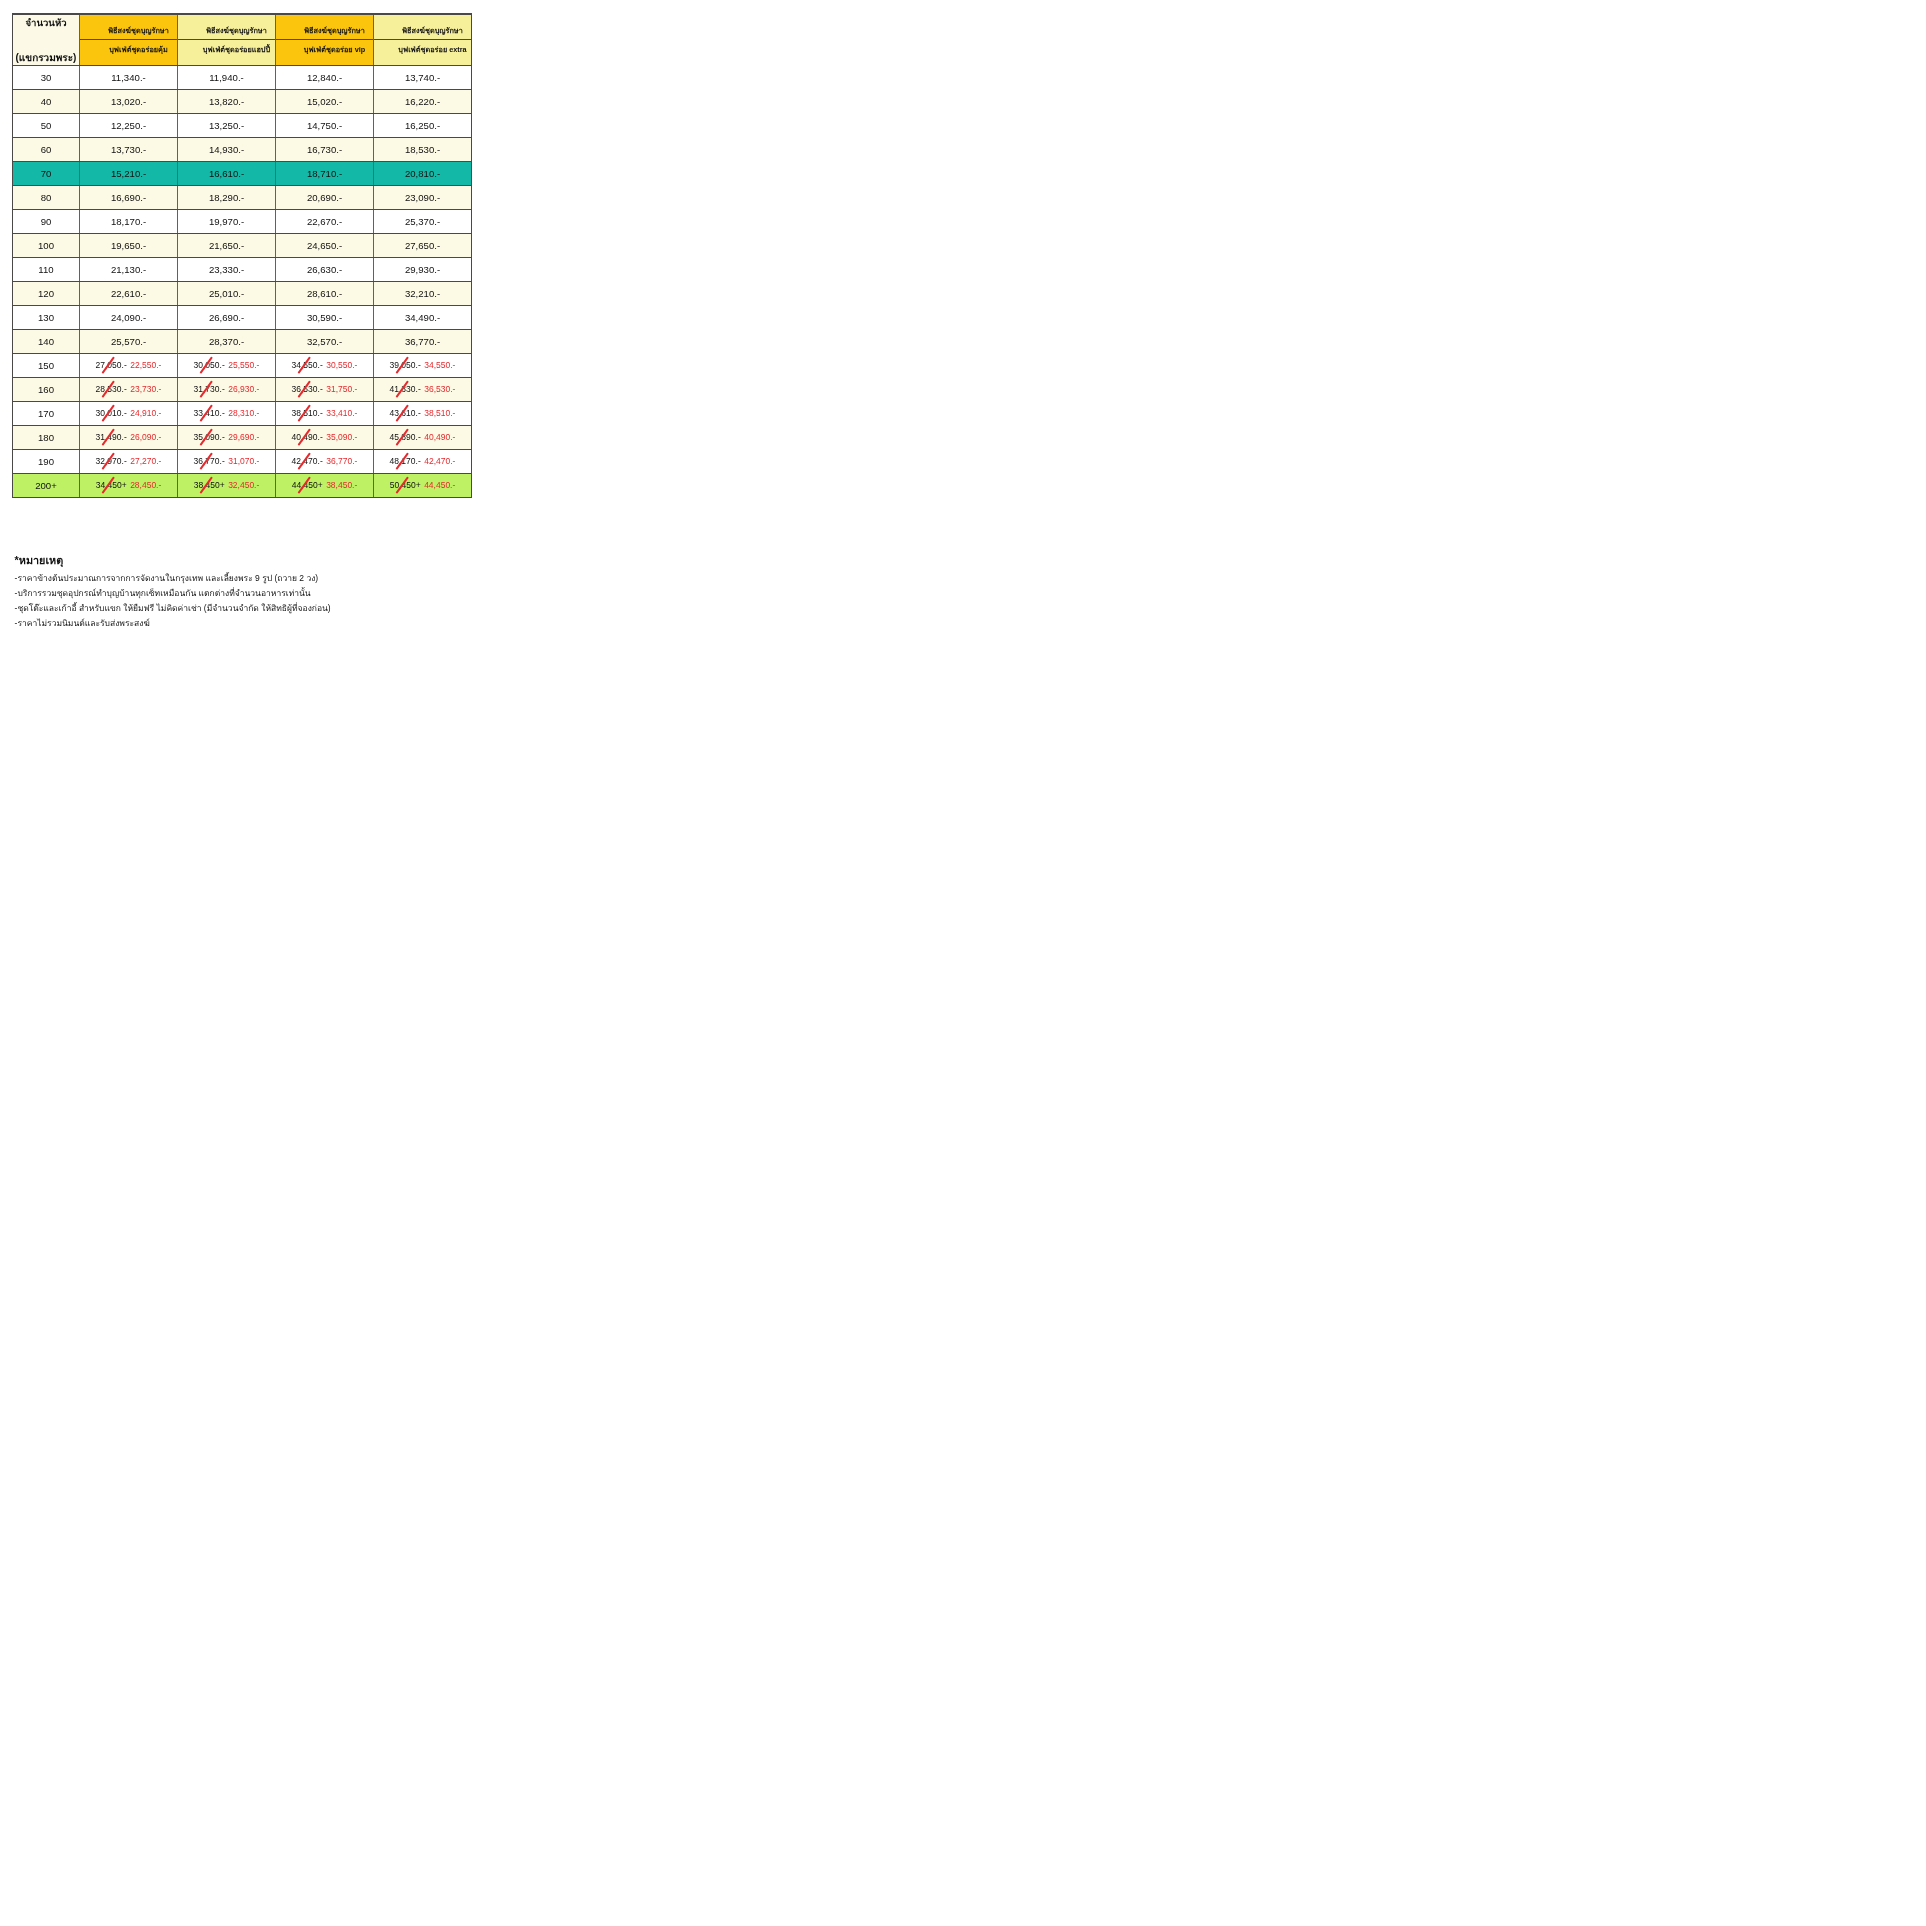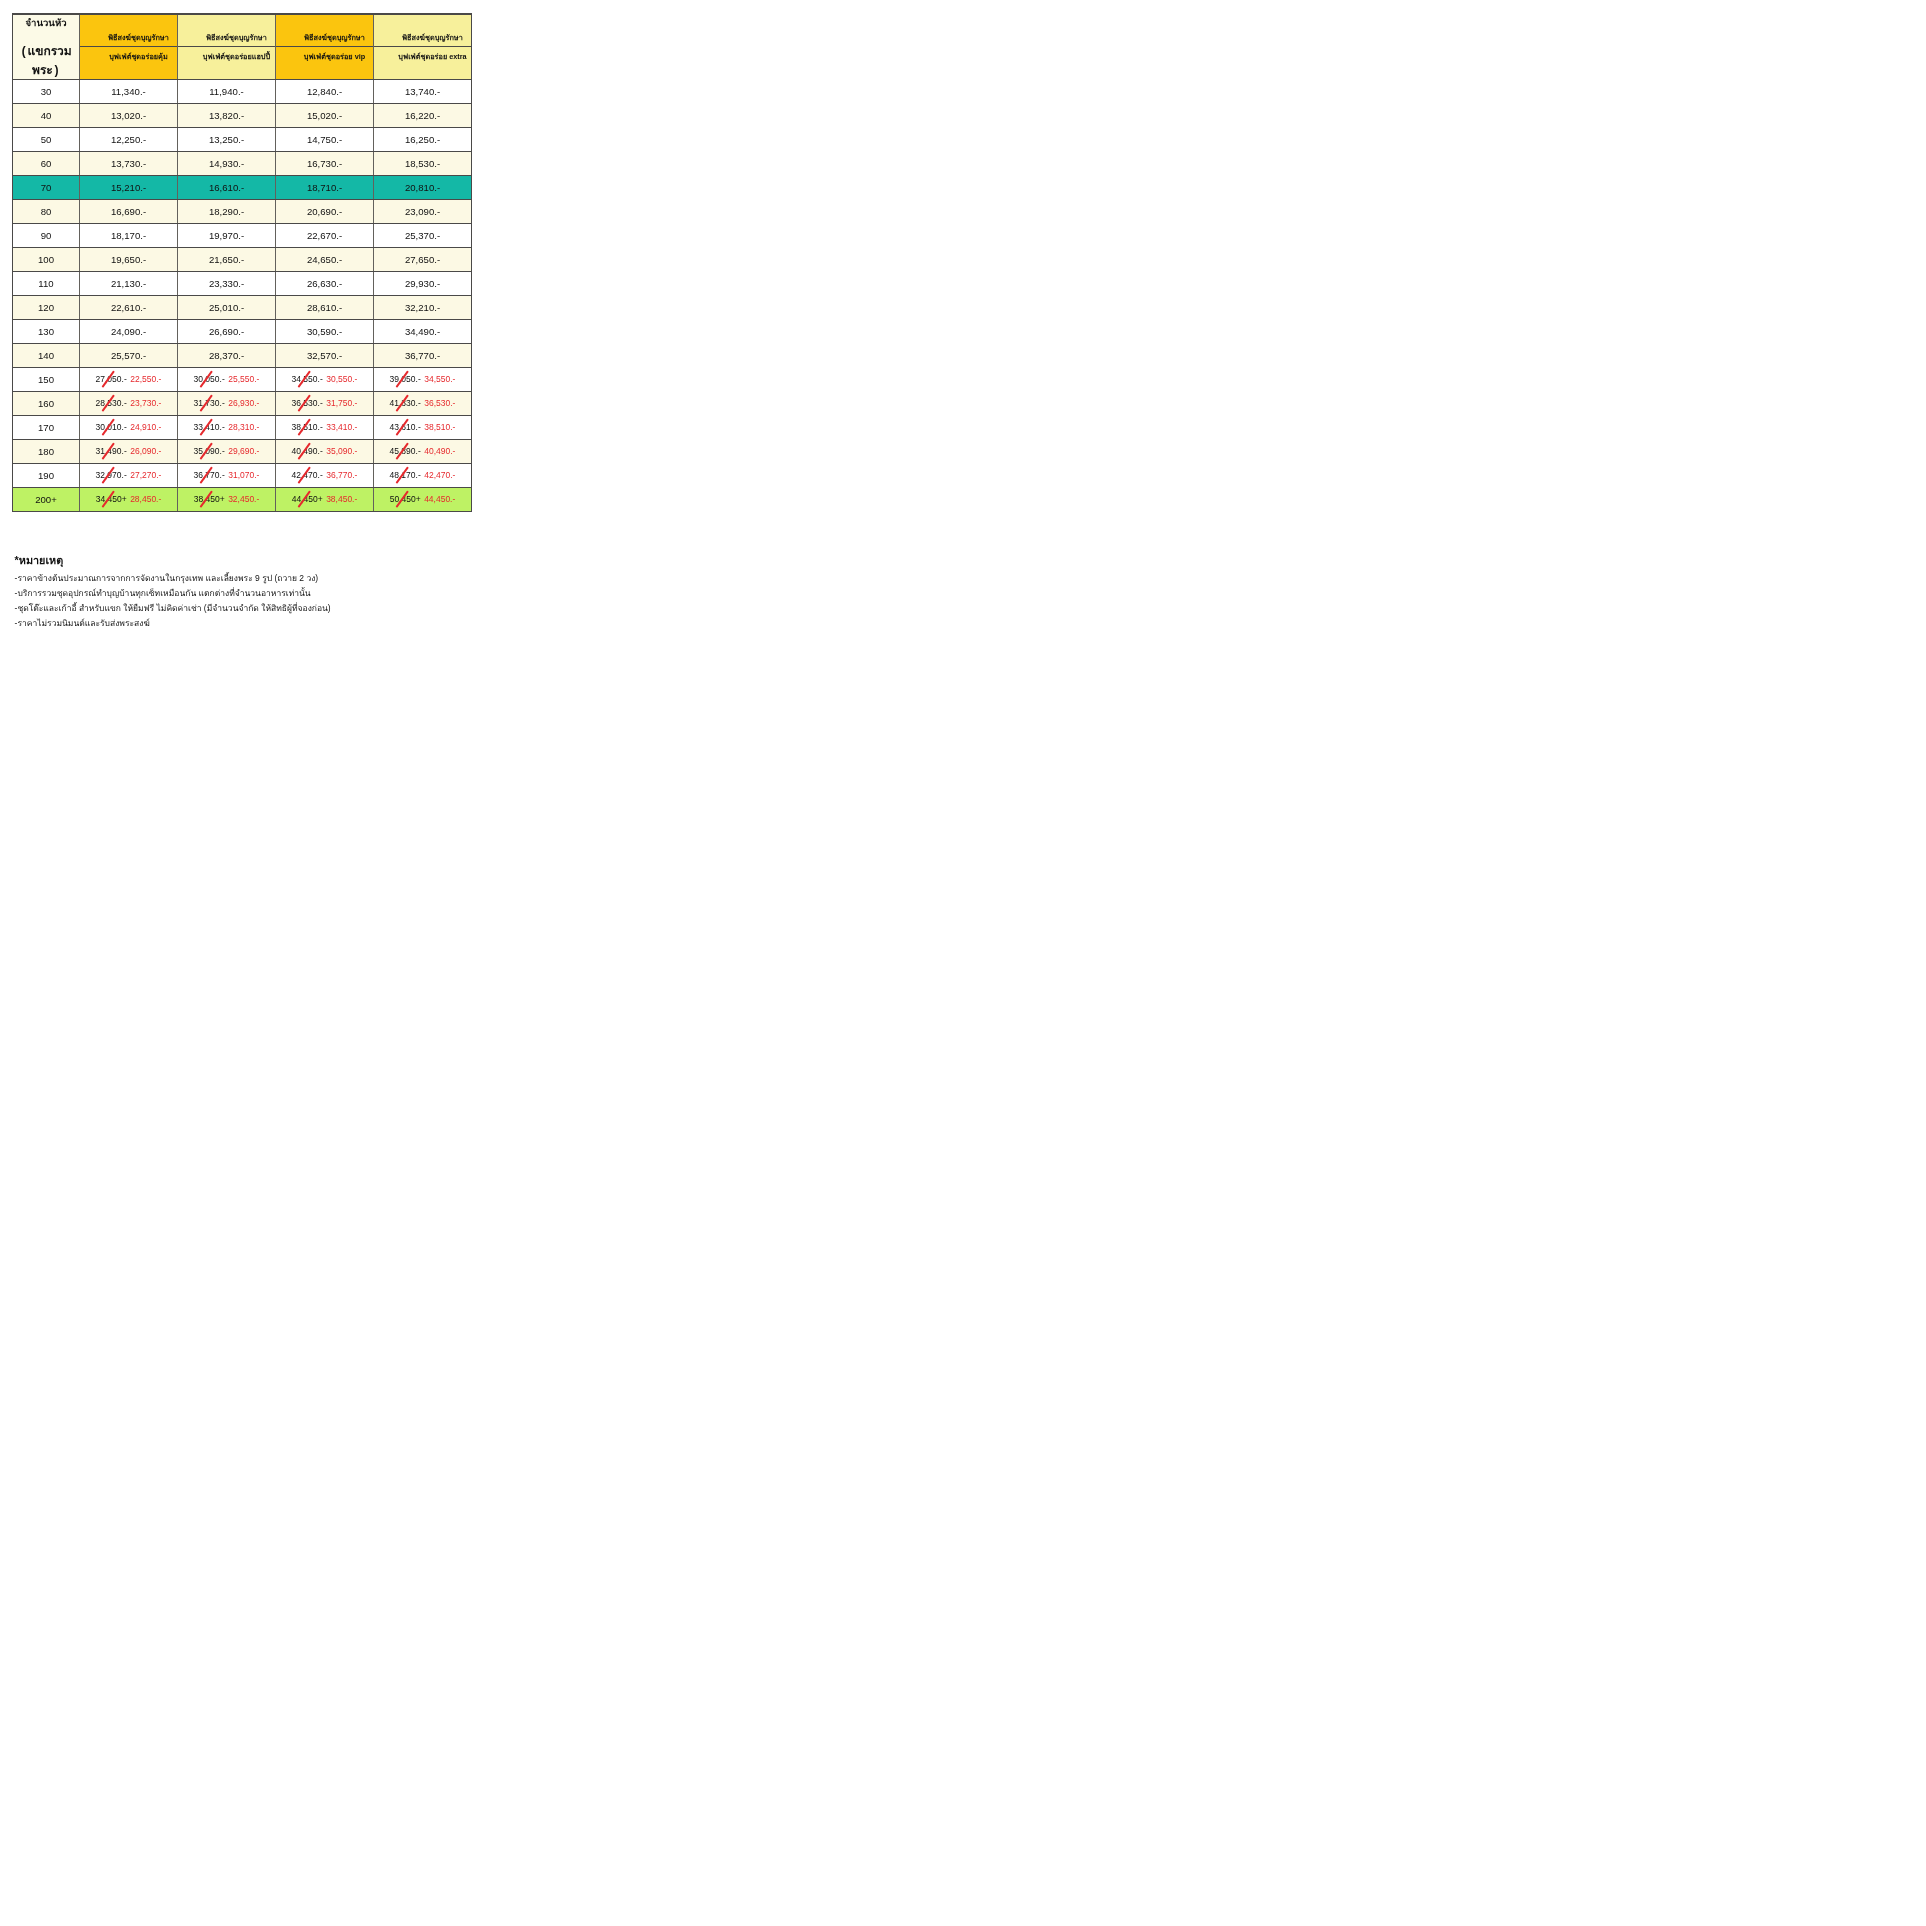--- a/index.html
+++ b/index.html
@@ -19,25 +19,25 @@
   }
   .title-line1{font-size:13.5px;font-weight:700;letter-spacing:0.2px;}
   .title-line2{font-size:12px;font-weight:700;}
   .grid-row{
     display:grid;grid-template-columns:66px 1fr 1fr 1fr 1fr;
     border-top:1.5px solid #4a4948;
   }
   .cell{display:flex;align-items:center;justify-content:center;}
   .cell + .cell{border-left:0.8px solid #63615c;}
   .guest-head{
-    background:#fcfae7;flex-direction:column;gap:11px;
+    background:#fcfae7;flex-direction:column;gap:20px;
     font-weight:700;text-align:center;
   }
   .guest-head .gh1{font-size:9.6px;}
-  .guest-head .gh2{font-size:12px;font-family:Liberation Mono, monospace;}
+  .guest-head .gh2{font-size:10px;}
   .pkg-head{flex-direction:column;padding:0;align-items:stretch;}
   .pkg-sub{
     height:17.7px;display:flex;align-items:center;justify-content:center;
     font-weight:700;font-size:7.3px;text-align:center;padding-left:20px;
   }
   .pkg-sub.ceremony{border-bottom:1.2px solid #4a4948;}
   .data-row{height:23px;}
   .row-label{font-size:9.6px;}
   .price{font-size:9.6px;white-space:nowrap;}
   .discount-cell{gap:3.5px;}

